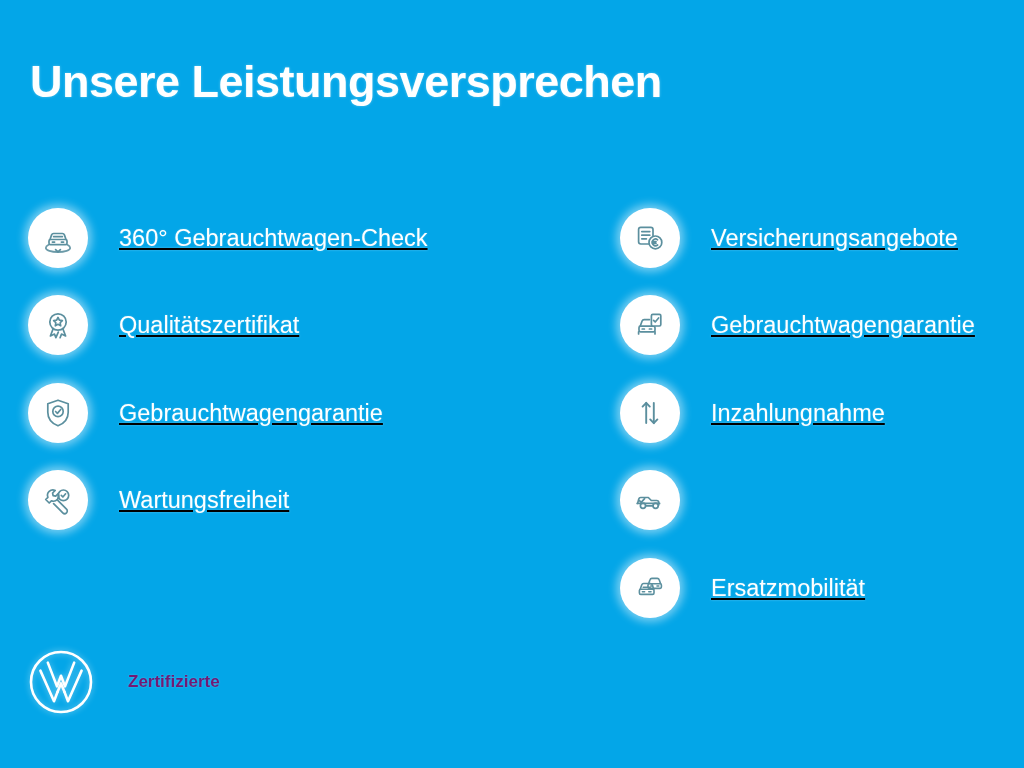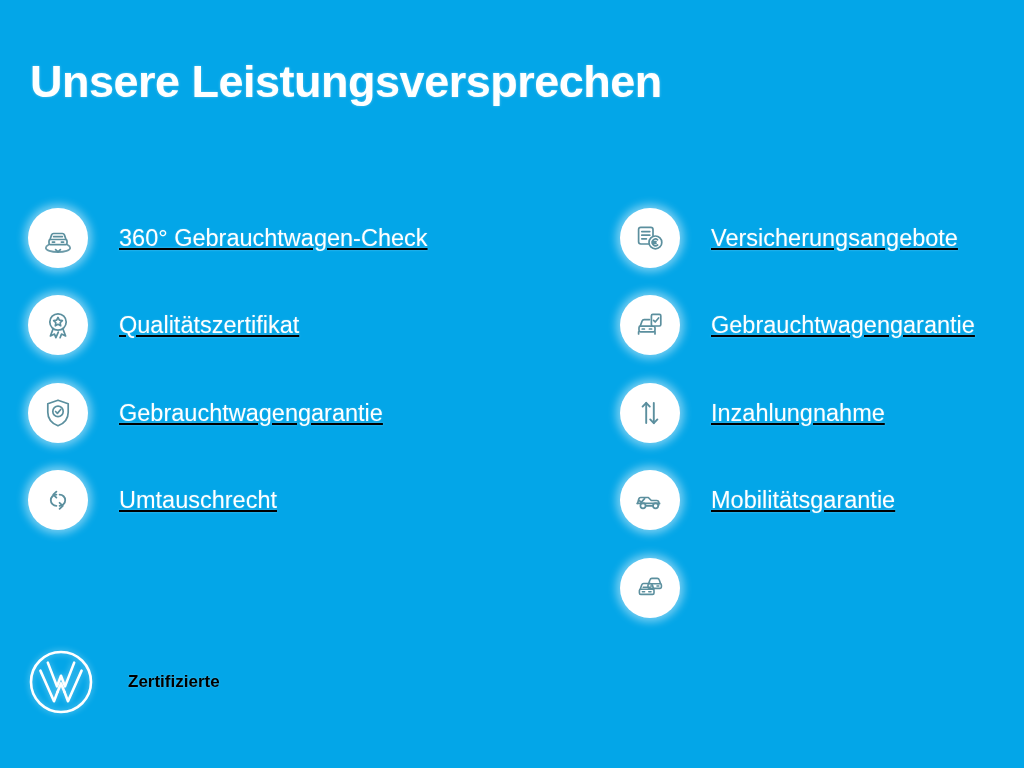--- a/index.html
+++ b/index.html
@@ -90,21 +90,21 @@
     flex: 0 0 68px;
   }
   .brand-logo svg {
     width: 68px;
     height: 68px;
     display: block;
     filter: drop-shadow(0 0 3px rgba(255,255,255,0.5));
   }
   .brand-text {
     margin-left: 33px;
-    color: #000000;
+    color: #701a75;
     font-size: 17px;
     font-weight: bold;
     line-height: 1.45;
     text-shadow: 0 0 2px rgba(255,255,255,0.3);
   }
   .brand-text div { white-space: nowrap; }
 </style>
 </head>
 <body>
 
@@ -142,32 +142,32 @@
       <div class="badge">
         <svg viewBox="0 0 32 32" fill="none" stroke="#5b8f9e" stroke-width="1.7" stroke-linecap="round" stroke-linejoin="round">
           <path d="M16 3.2l10.2 3.6v8.4c0 6.6-4.3 11.3-10.2 13.6C10.1 26.5 5.8 21.8 5.8 15.2V6.8z"></path>
           <circle cx="16" cy="14.4" r="5.2"></circle>
           <path d="M13.6 14.5l1.8 1.9 3.3-3.9"></path>
         </svg>
       </div>
       <div class="benefit-label">Gebrauchtwagengarantie</div>
     </div>
 
-
-    <div class="benefit">
-      <div class="badge">
-        <svg viewBox="0 0 32 32" fill="none" stroke="#5b8f9e" stroke-width="1.8" stroke-linecap="round" stroke-linejoin="round">
-          <path d="M14.4 10.6a5.6 5.6 0 1 0 0 11.2"></path>
-          <path d="M17.6 10.6a5.6 5.6 0 1 1 0 11.2"></path>
-          <path d="M14.4 7.6l-3.2 3 3.2 3"></path>
-          <path d="M17.6 18.8l3.2 3-3.2 3"></path>
-        </svg>
-      </div>
-      <div class="benefit-label">Umtauschrecht</div>
-    </div>
+    <div class="benefit">
+      <div class="badge">
+        <svg viewBox="0 0 32 32" fill="none" stroke="#5b8f9e" stroke-width="1.7" stroke-linecap="round" stroke-linejoin="round">
+          <path d="M13.2 6.4a5.4 5.4 0 0 0-7.3 6.9l-2.2 2.2 3.5 3.5 2.2-2.2a5.4 5.4 0 0 0 6.9-7.3l-2.6 2.6-2.6-.5-.5-2.6z"></path>
+          <circle cx="21.4" cy="11.3" r="5.3"></circle>
+          <path d="M19.3 11.4l1.6 1.6 2.7-3.2"></path>
+          <path d="M11.6 19.6l9.2 9.2a2.6 2.6 0 0 0 3.7-3.7l-9.2-9.2"></path>
+        </svg>
+      </div>
+      <div class="benefit-label">Wartungsfreiheit</div>
+    </div>
+
 
   </div>
 
   <div class="col col-right">
 
     <div class="benefit">
       <div class="badge">
         <svg viewBox="0 0 32 32" fill="none" stroke="#5b8f9e" stroke-width="1.7" stroke-linecap="round" stroke-linejoin="round">
           <rect x="4.6" y="5.4" width="14.4" height="16.6" rx="2.2"></rect>
           <path d="M7.8 9.6h8M7.8 13.2h8M7.8 16.8h4.6"></path>
@@ -209,35 +209,35 @@
       <div class="badge">
         <svg viewBox="0 0 32 32" fill="none" stroke="#5b8f9e" stroke-width="1.7" stroke-linecap="round" stroke-linejoin="round">
           <path d="M3.6 19.4l1.2-4.4a2 2 0 0 1 1.9-1.5h7.6l3 3h5.4a2 2 0 0 1 2 2v2.4"></path>
           <path d="M3.2 19.4h22.4"></path>
           <circle cx="9" cy="21.8" r="2.6"></circle>
           <circle cx="21.6" cy="21.8" r="2.6"></circle>
           <path d="M11.6 21.8h7.4"></path>
           <path d="M5.4 16.6l1.8 1.8 3.4-3.8"></path>
         </svg>
       </div>
-      <div class="benefit-label">Mobilitätsgarantie</div>
     </div>
 
     <div class="benefit">
       <div class="badge">
         <svg viewBox="0 0 32 32" fill="none" stroke="#5b8f9e" stroke-width="1.6" stroke-linecap="round" stroke-linejoin="round">
           <path d="M14.6 11.8l1.4-4a2 2 0 0 1 1.9-1.4h5.4a2 2 0 0 1 1.9 1.4l1.4 4"></path>
           <rect x="14" y="11.8" width="13.4" height="4.6" rx="1.3" fill="#ffffff"></rect>
           <path d="M16.8 14h1.8M23 14h1.8"></path>
           <path d="M6.2 17.2l1.5-4.3a2.1 2.1 0 0 1 2-1.4h6.6a2.1 2.1 0 0 1 2 1.4l1.5 4.3"></path>
           <rect x="5.4" y="17.2" width="14.6" height="5.2" rx="1.4" fill="#ffffff"></rect>
           <path d="M8.4 19.7h2.2M14.8 19.7h2.2"></path>
           <path d="M9.2 15.2h7"></path>
         </svg>
       </div>
+      <div class="benefit-label">Ersatzmobilität</div>
     </div>
 
   </div>
 
   <div class="brand">
     <div class="brand-logo">
       <svg viewBox="0 0 68 68" fill="none" stroke="#ffffff" stroke-width="2.6" stroke-linecap="round" stroke-linejoin="round">
         <circle cx="34" cy="34" r="30"></circle>
         <path d="M20.8 14.6L30 38.4l4-10.6 4 10.6 9.2-23.8"></path>
         <path d="M13.4 22.6L27 53.2l3.6-9.4M54.6 22.6L41 53.2l-3.6-9.4"></path>

